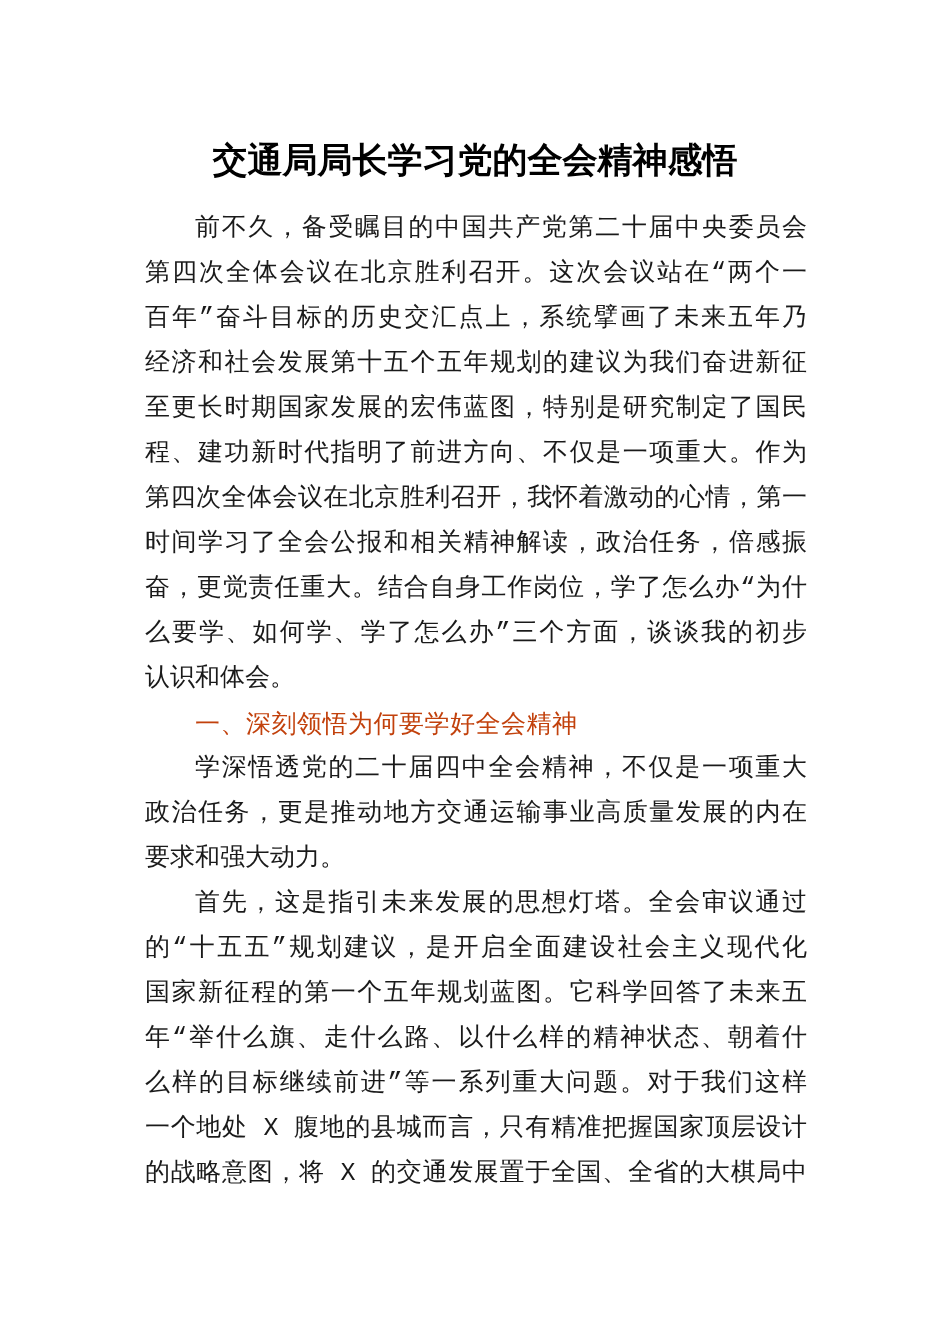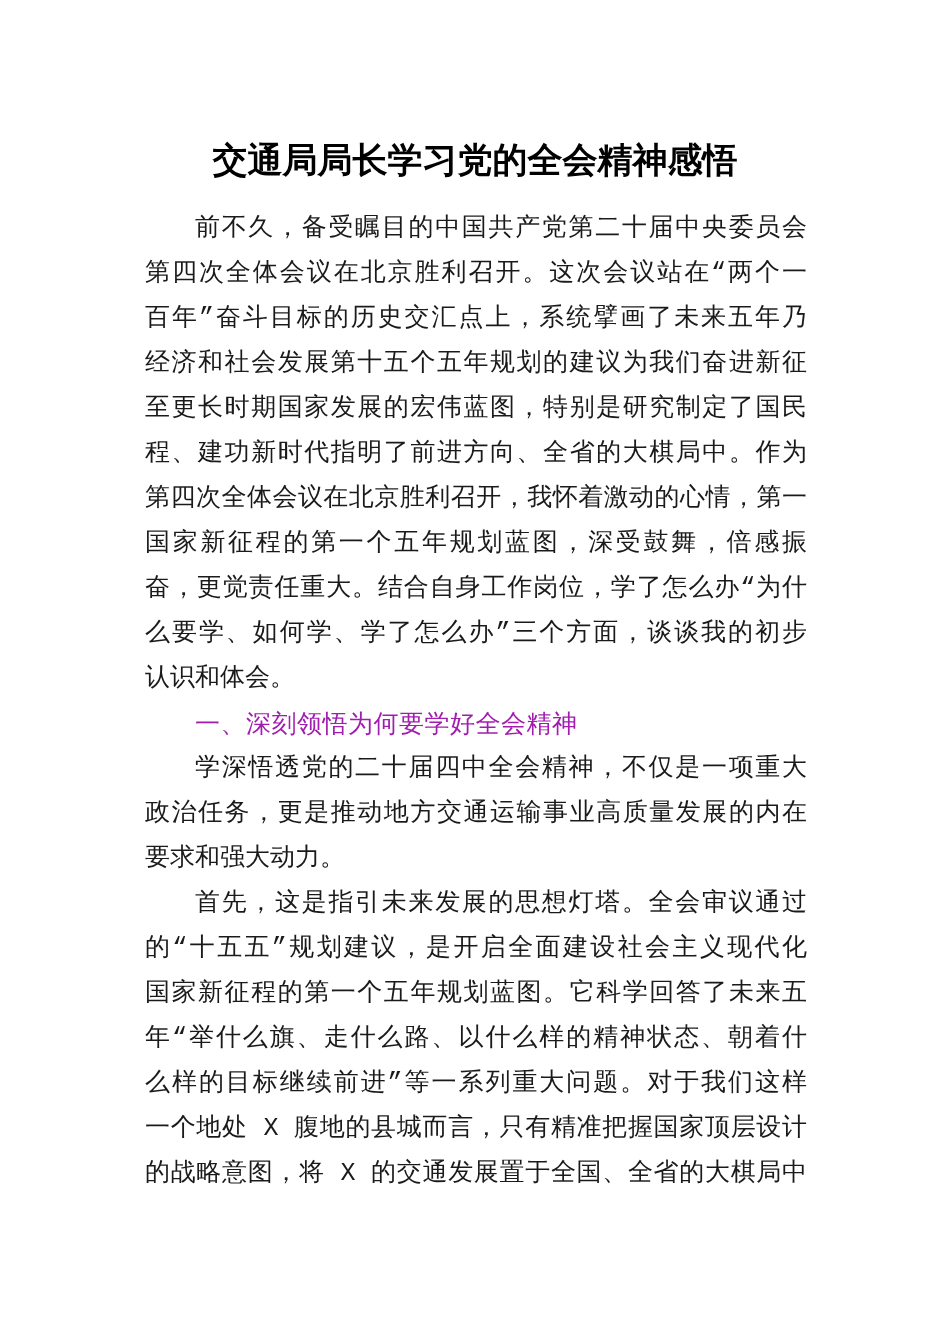--- a/index.html
+++ b/index.html
@@ -42,21 +42,21 @@
       top: 206px;
       width: 662px;
     }
     .heading {
       margin: 0;
       font-size: 25px;
       line-height: 45px;
       text-indent: 50px;
       font-family: "DejaVu Sans", "Liberation Sans", sans-serif;
       font-weight: normal;
-      color: #a21caf;
+      color: #c2410c;
       letter-spacing: 0.5px;
     }
     .line {
       display: block;
       white-space: nowrap;
       text-align: justify;
       text-align-last: justify;
       width: 662px;
     }
     .line.last {
@@ -81,23 +81,23 @@
   <h1 class="title">交通局局长学习党的全会精神感悟</h1>
 
   <div class="body-text">
 
     <div class="para-block">
       <span class="line indent">前不久，备受瞩目的中国共产党第二十届中央委员会</span>
       <span class="line">第四次全体会议在北京胜利召开。这次会议站在“两个一</span>
       <span class="line">百年”奋斗目标的历史交汇点上，系统擘画了未来五年乃</span>
       <span class="line">经济和社会发展第十五个五年规划的建议为我们奋进新征</span>
       <span class="line">至更长时期国家发展的宏伟蓝图，特别是研究制定了国民</span>
-      <span class="line">程、建功新时代指明了前进方向、全省的大棋局中。作为</span>
+      <span class="line">程、建功新时代指明了前进方向、不仅是一项重大。作为</span>
       <span class="line">第四次全体会议在北京胜利召开，我怀着激动的心情，第一</span>
-      <span class="line">国家新征程的第一个五年规划蓝图，深受鼓舞，倍感振</span>
+      <span class="line">时间学习了全会公报和相关精神解读，政治任务，倍感振</span>
       <span class="line">奋，更觉责任重大。结合自身工作岗位，学了怎么办“为什</span>
       <span class="line">么要学、如何学、学了怎么办”三个方面，谈谈我的初步</span>
       <span class="line last">认识和体会。</span>
     </div>
 
     <h2 class="heading">一、深刻领悟为何要学好全会精神</h2>
 
     <div class="para-block">
       <span class="line indent">学深悟透党的二十届四中全会精神，不仅是一项重大</span>
       <span class="line">政治任务，更是推动地方交通运输事业高质量发展的内在</span>

